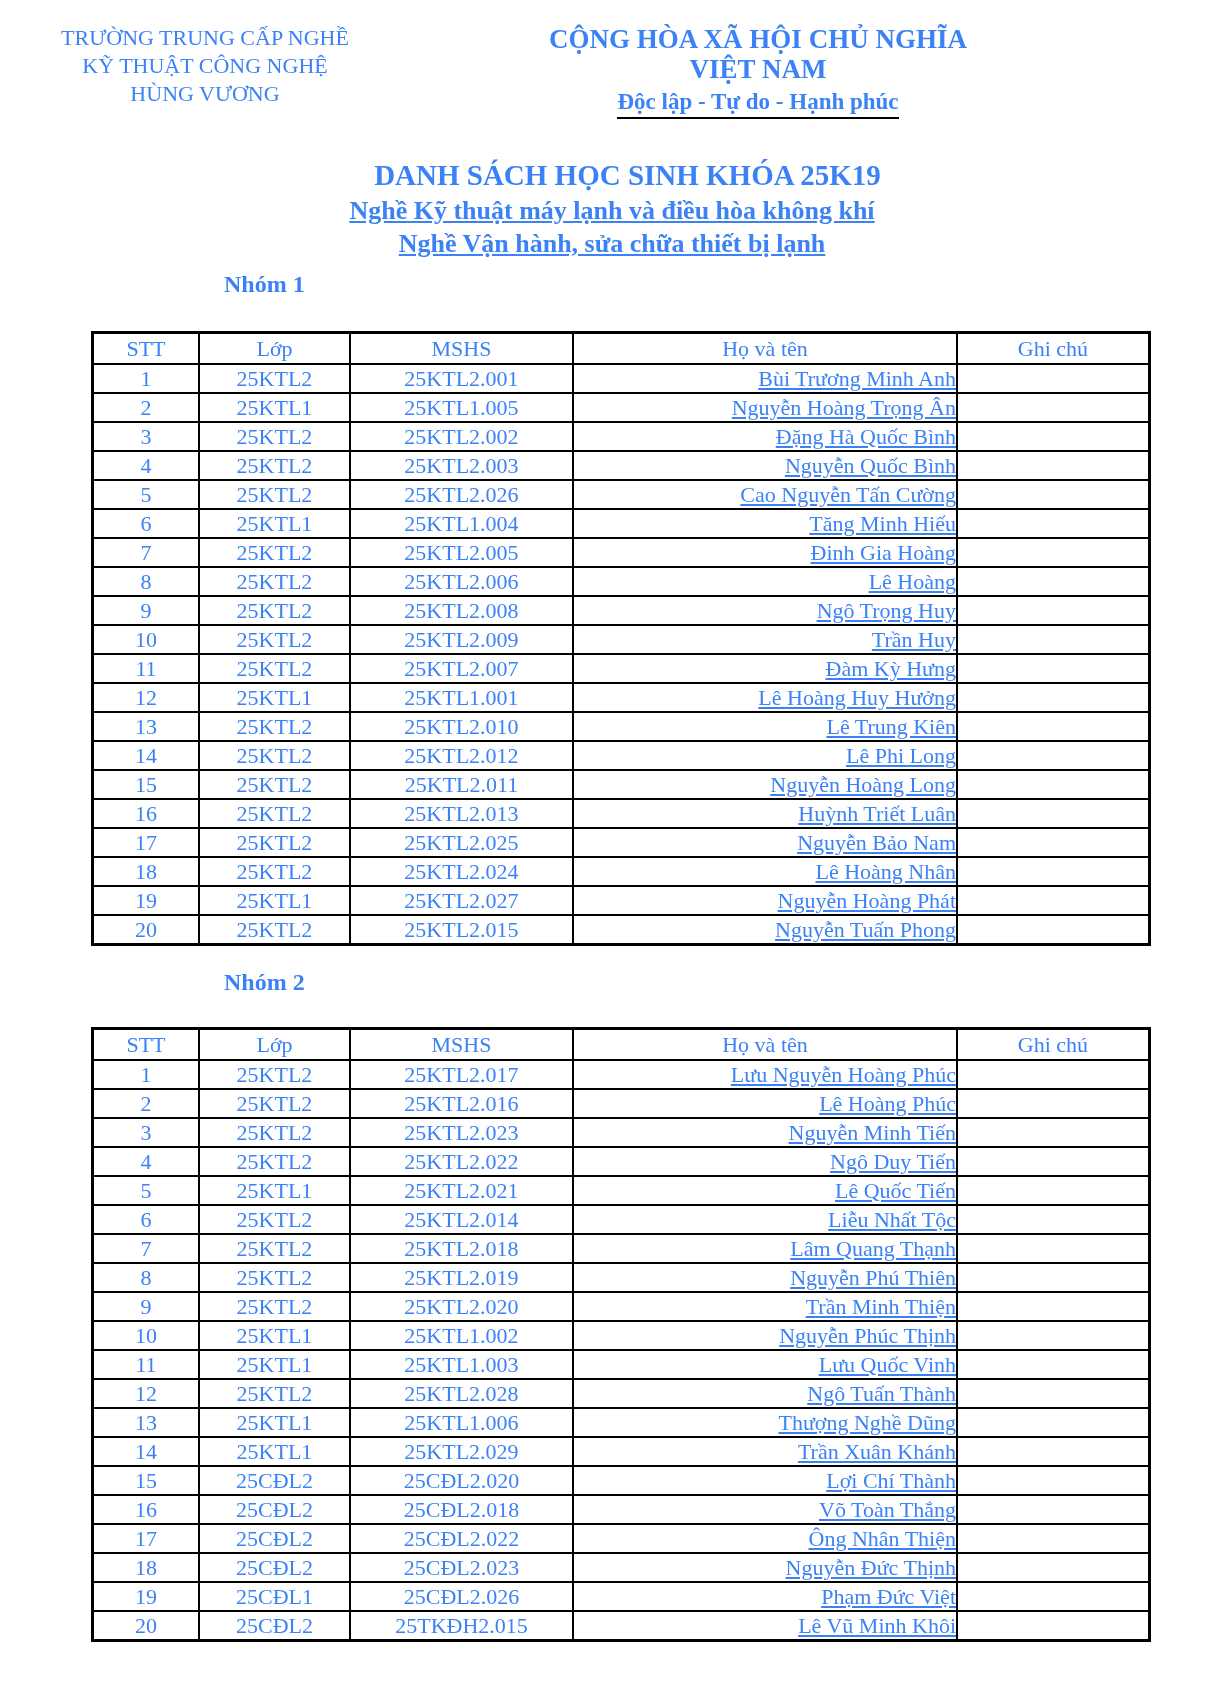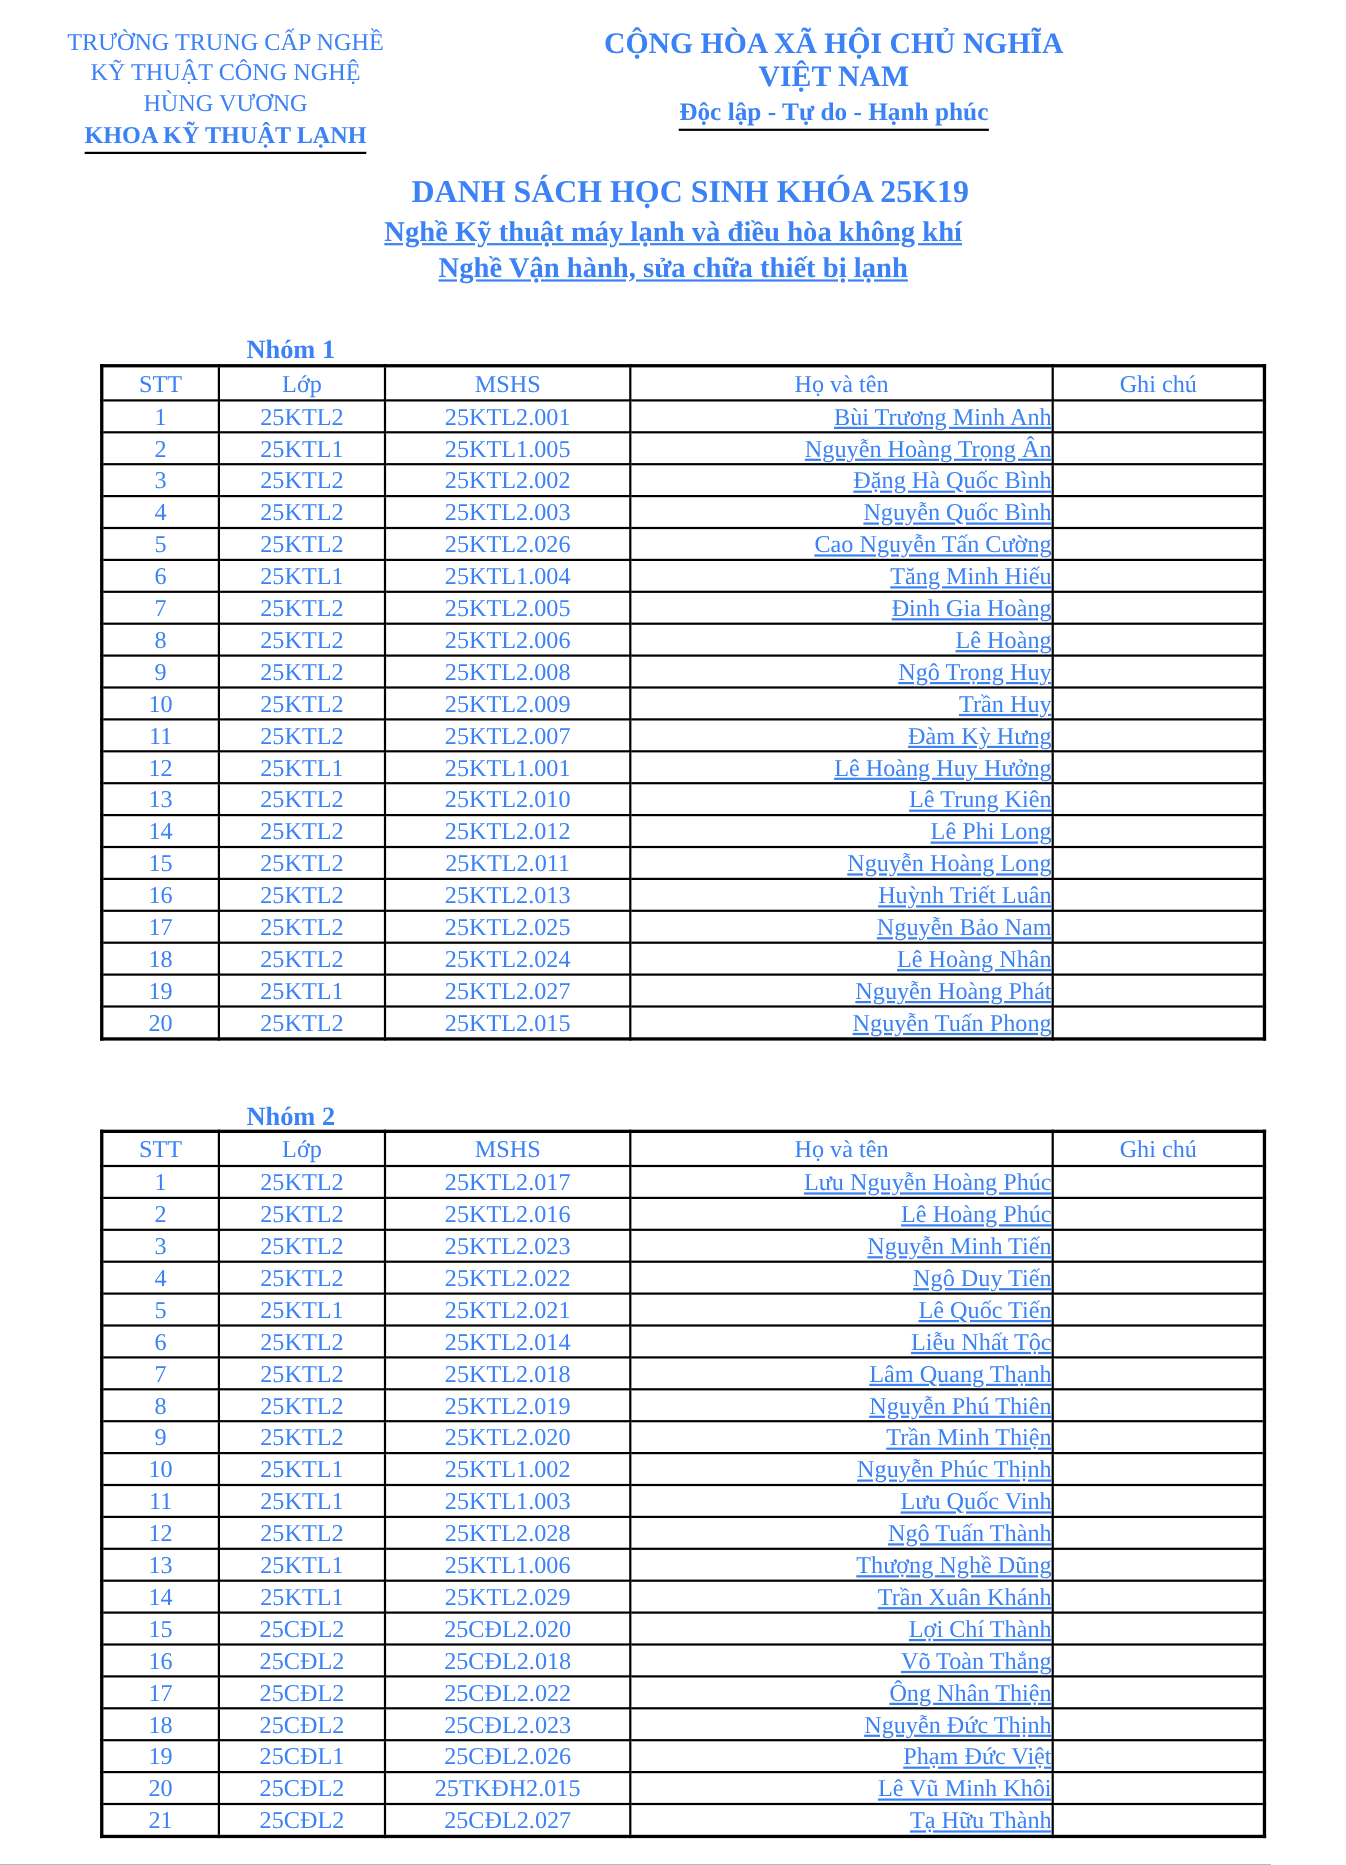--- a/index.html
+++ b/index.html
@@ -34,21 +34,21 @@
   
   .doc-title{
     position:absolute;left:0;top:156px;width:1224px;
     text-align:center;font-weight:bold;
   }
   .doc-title .main{font-size:29px;line-height:38px;margin-left:31px;}
   .doc-title .sub{font-size:26px;line-height:33px;text-decoration:underline;}
   
   .group-label{
     position:absolute;left:224px;
-    font-size:24px;font-weight:bold;margin-top:34px;
+    font-size:24px;font-weight:bold;
   }
   #group1-label{top:271px;}
   #group2-label{top:969px;}
   
   table.students{
     position:absolute;left:91px;
     width:1046px;
     border-collapse:collapse;table-layout:fixed;
     border:3px solid #000;
     font-size:22px;
@@ -72,23 +72,20 @@
 </style>
 </head>
 <body>
 
 <div class="page">
 
   <div class="header-left">
     <div>TRƯỜNG TRUNG CẤP NGHỀ</div>
     <div>KỸ THUẬT CÔNG NGHỆ</div>
     <div>HÙNG VƯƠNG</div>
-    <div>
-      <span class="dept">KHOA KỸ THUẬT LẠNH</span>
-    </div>
   </div>
 
   <div class="header-right">
     <div class="national">CỘNG HÒA XÃ HỘI CHỦ NGHĨA VIỆT NAM</div>
     <div>
       <span class="motto">Độc lập - Tự do - Hạnh phúc</span>
     </div>
   </div>
 
   <div class="doc-title">
@@ -397,23 +394,16 @@
           <td class="col3">Phạm Đức Việt</td>
           <td class="col4"></td>
         </tr>
         <tr>
           <td class="col0">20</td>
           <td class="col1">25CĐL2</td>
           <td class="col2">25TKĐH2.015</td>
           <td class="col3">Lê Vũ Minh Khôi</td>
           <td class="col4"></td>
         </tr>
-        <tr>
-          <td class="col0">21</td>
-          <td class="col1">25CĐL2</td>
-          <td class="col2">25CĐL2.027</td>
-          <td class="col3">Tạ Hữu Thành</td>
-          <td class="col4"></td>
-        </tr>
       </tbody>
     </table>
 
 </div>
 
 </body></html>

